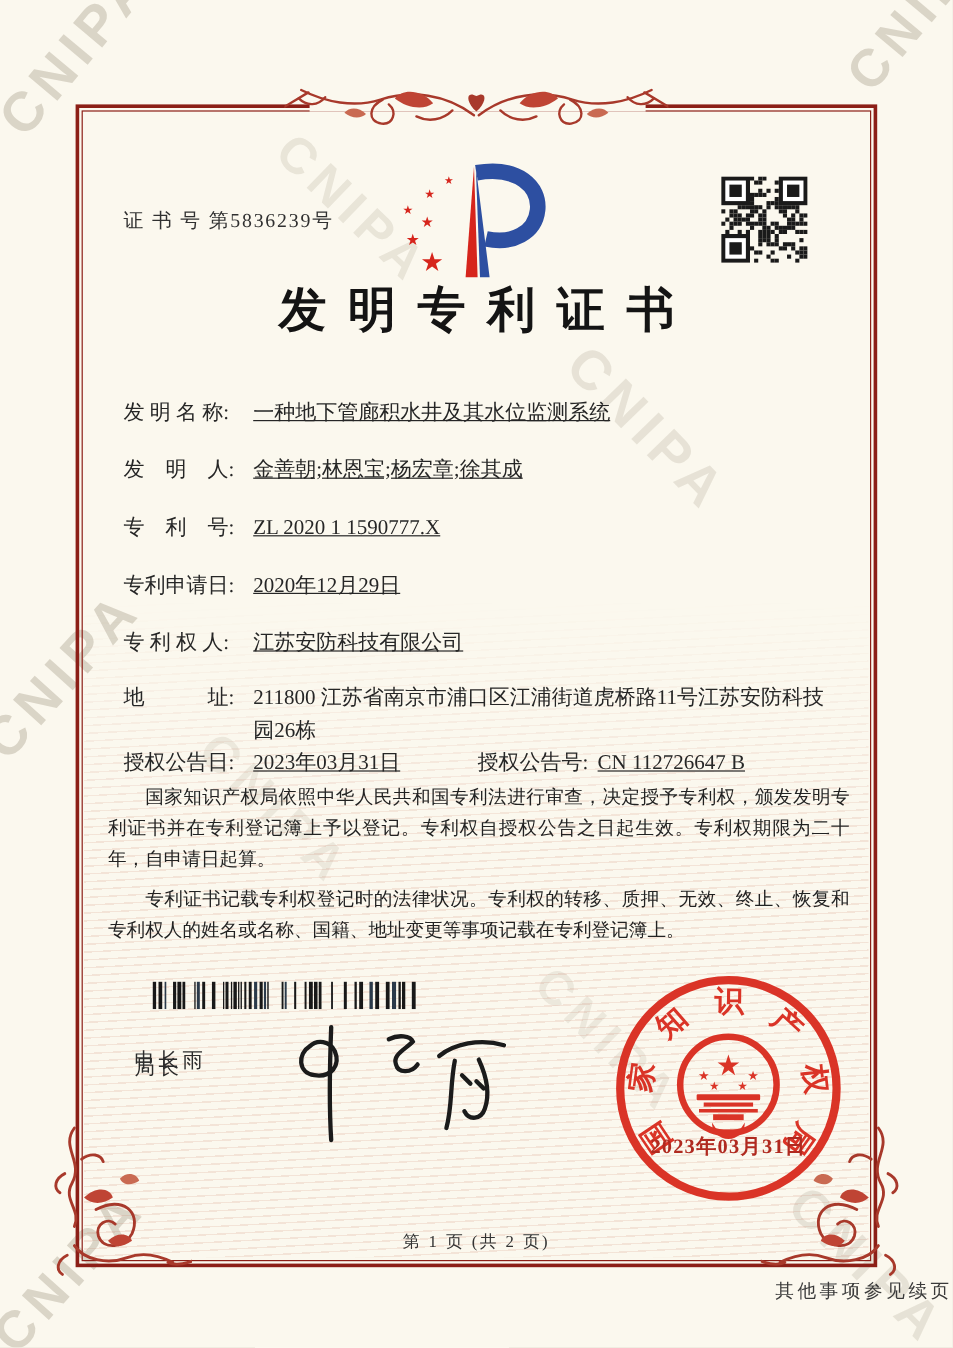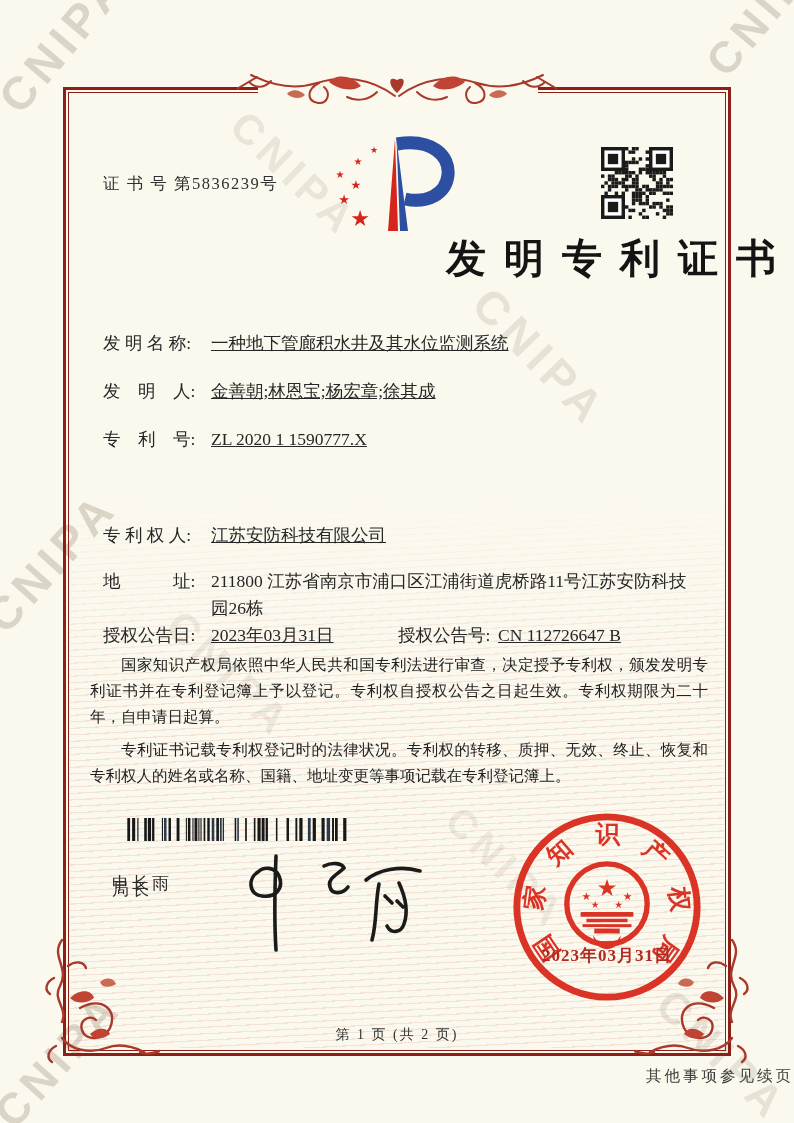--- a/index.html
+++ b/index.html
@@ -25,21 +25,21 @@
   .texture{position:absolute;left:70px;top:500px;width:654px;height:548px;z-index:2;
            background:repeating-linear-gradient(177deg,rgba(201,110,86,.15) 0 1.2px,rgba(0,0,0,0) 1.2px 6.5px);
            -webkit-mask:linear-gradient(180deg,transparent,#000 35%);
            mask:linear-gradient(180deg,transparent,#000 35%);}
   .orn-patch{position:absolute;left:258px;top:84px;width:280px;height:9px;background:#fbf8ee;z-index:3;}
   .orn{position:absolute;z-index:4;}
   
   .cert-no{position:absolute;left:103px;top:137px;font-size:16.5px;letter-spacing:1.5px;z-index:4;color:#303030;margin-top:36px;}
   .logo{position:absolute;left:322px;top:134px;z-index:4;}
   .qr{position:absolute;left:601px;top:147px;z-index:4;}
-  .title{position:absolute;left:0;right:0;top:231px;text-align:right;font-size:40px;font-weight:bold;
+  .title{position:absolute;left:0;right:0;top:231px;text-align:center;font-size:40px;font-weight:bold;
          letter-spacing:.45em;text-indent:.45em;color:#141414;z-index:4;}
   .row{position:absolute;left:103px;width:620px;font-size:17.5px;color:#262626;z-index:4;line-height:27px;}
   .lab{display:inline-block;min-width:104px;vertical-align:top;}
   .val{margin-left:4px;text-decoration:underline;}
   .addr{display:inline-block;width:488px;vertical-align:top;margin-left:4px;}
   .pair2{position:absolute;left:295px;top:0;}
   .paras{position:absolute;left:90px;top:652px;width:618px;z-index:4;font-size:15.5px;line-height:26px;
          text-align:justify;color:#222;}
   .paras p{margin:0 0 7px 0;text-indent:2em;}
   .barcode{position:absolute;left:112px;top:818px;z-index:4;}
@@ -281,20 +281,23 @@
 
   <div class="row" style="top:330px">
     <span class="lab">发 明 名 称:</span><span class="val">一种地下管廊积水井及其水位监测系统</span>
   </div>
   <div class="row" style="top:378px">
     <span class="lab">发　明　人:</span><span class="val">金善朝;林恩宝;杨宏章;徐其成</span>
   </div>
   <div class="row" style="top:426px">
     <span class="lab">专　利　号:</span><span class="val">ZL 2020 1 1590777.X</span>
   </div>
+  <div class="row" style="top:474px">
+    <span class="lab">专利申请日:</span><span class="val">2020年12月29日</span>
+  </div>
   <div class="row" style="top:522px">
     <span class="lab">专 利 权 人:</span><span class="val">江苏安防科技有限公司</span>
   </div>
   <div class="row" style="top:568px">
     <span class="lab">地　　　址:</span><span class="addr">211800 江苏省南京市浦口区江浦街道虎桥路11号江苏安防科技园26栋</span>
   </div>
   <div class="row" style="top:622px">
     <span class="lab">授权公告日:</span><span class="val">2023年03月31日</span>
     <span class="pair2">
       <span class="lab" style="min-width:96px">授权公告号:</span><span class="val">CN 112726647 B</span>

